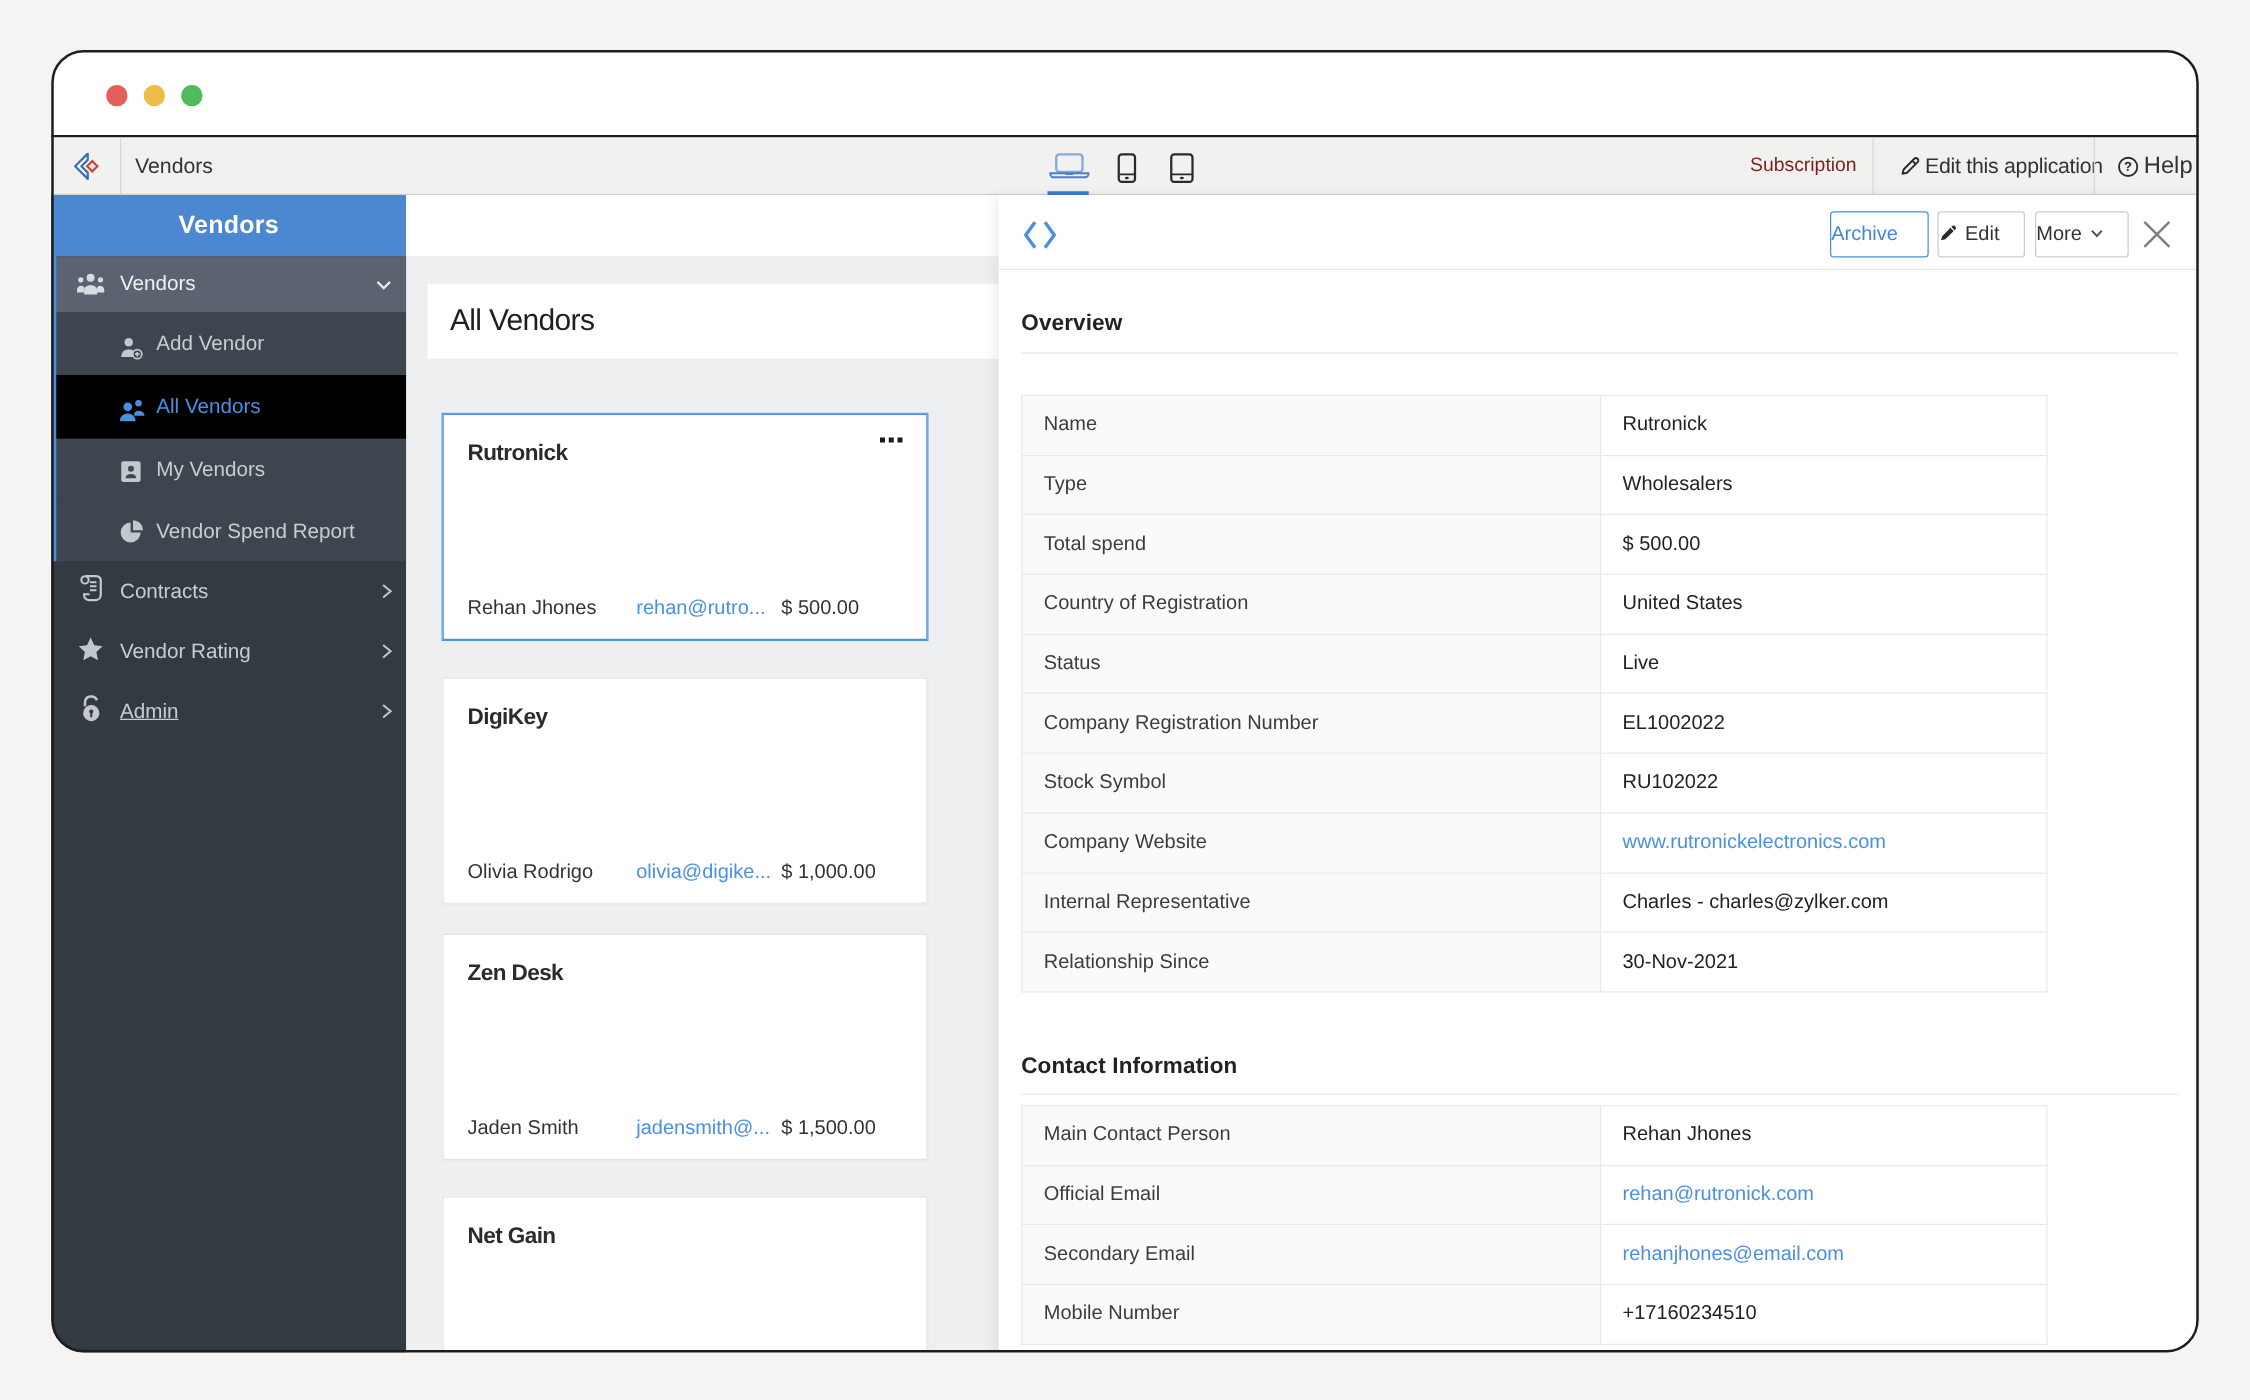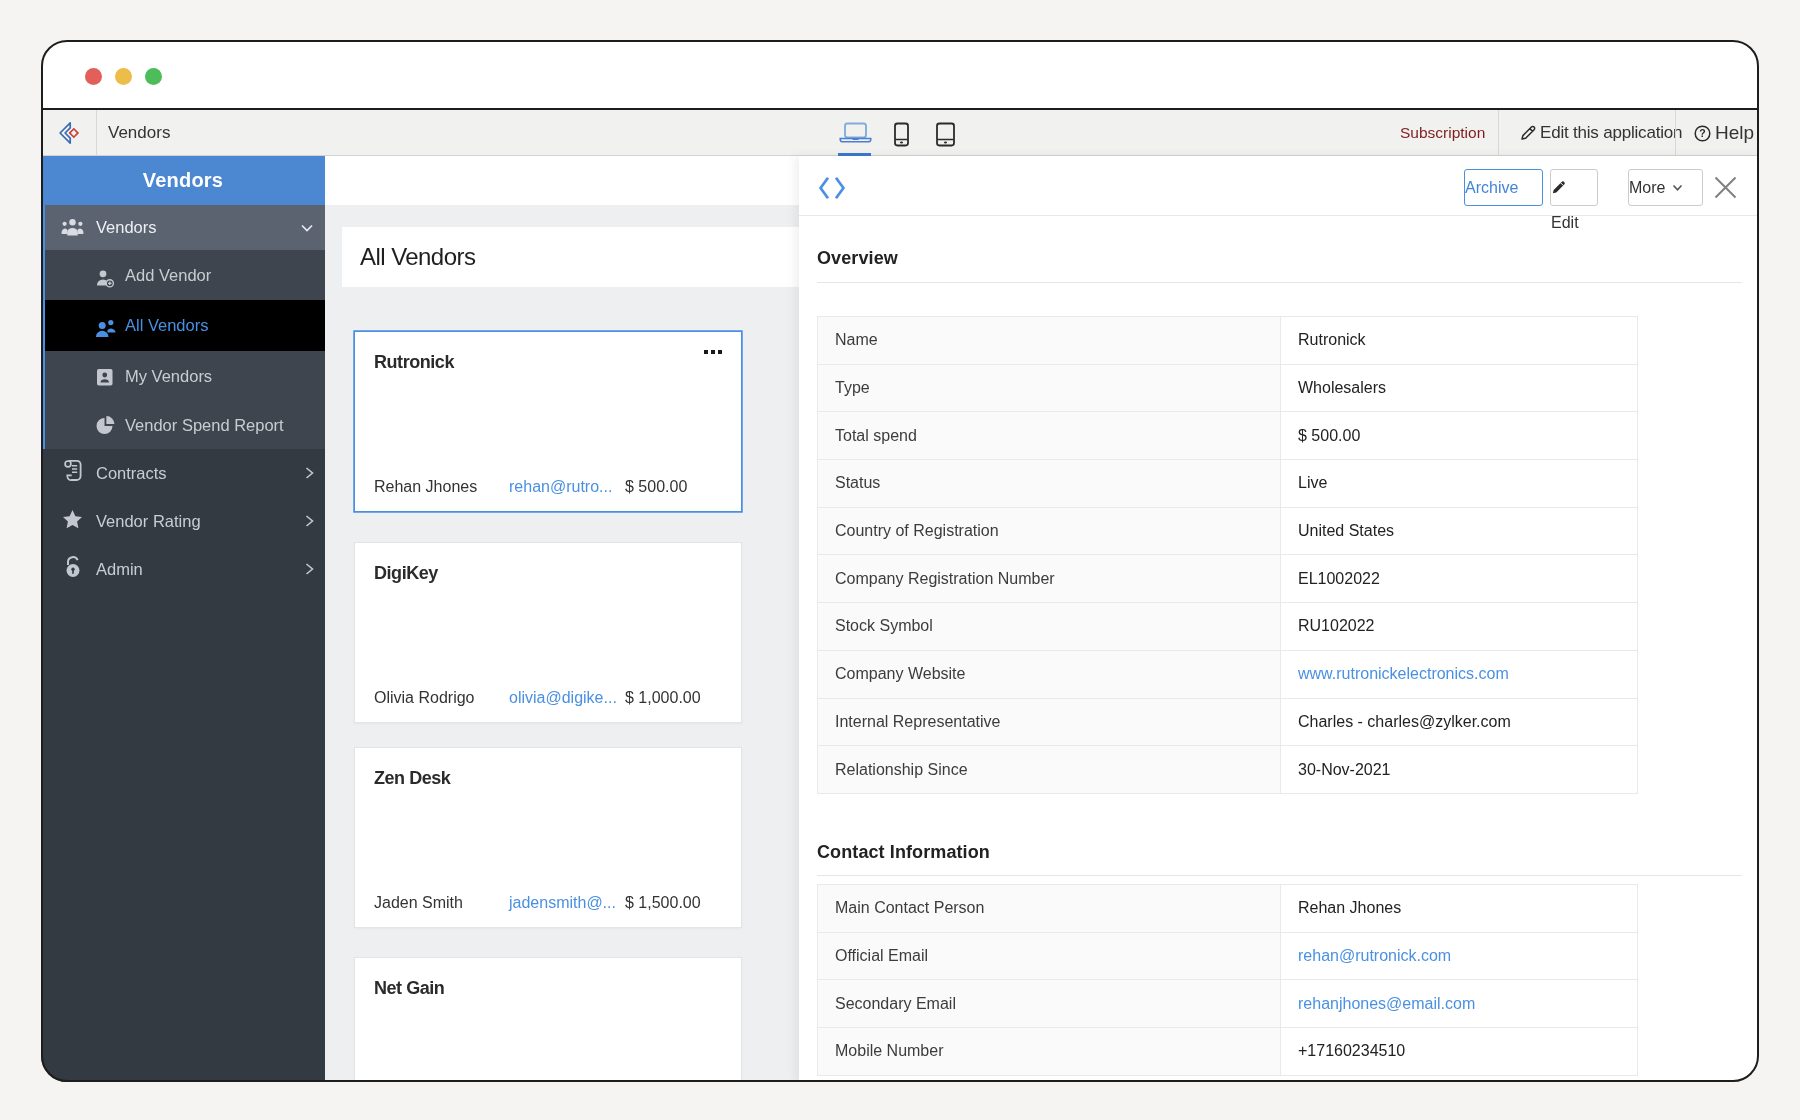--- a/index.html
+++ b/index.html
@@ -107,21 +107,21 @@
     <div class="sb-row" style="top:246px; height:46.5px; line-height:46.5px; background:#3f454e;">
         <span style="position:absolute; left:84px;">Vendor Spend Report</span>
       </div>
     <div class="sb-row" style="top:293.5px; height:47.5px; line-height:47.5px;">
         <span style="position:absolute; left:55px;">Contracts</span>
       </div>
     <div class="sb-row" style="top:341px; height:48px; line-height:48px;">
         <span style="position:absolute; left:55px;">Vendor Rating</span>
       </div>
     <div class="sb-row" style="top:389px; height:48px; line-height:48px;">
-        <span style="position:absolute; left:55px;">Admin</span>
+        <span style="position:absolute; left:55px;text-decoration:underline;">Admin</span>
       </div>
     <div class="abs" style="left:0; top:49px; width:4px; height:243.5px; background:#4a90e2;"></div>
 
     <svg class="abs" style="left:20px; top:60px;" width="23" height="23" viewBox="0 0 23 23">
       <g fill="#d9dce1">
         <circle cx="11.5" cy="6.2" r="3.2"></circle>
           <path d="M6.3 16.5 a5.2 4.6 0 0 1 10.4 0 V19.5 H6.3 z"></path>
         <circle cx="3.6" cy="7.8" r="2.1"></circle>
           <path d="M0.6 16 a3.3 3.6 0 0 1 6 -1.8 V18 H0.6 z"></path>
         <circle cx="19.4" cy="7.8" r="2.1"></circle>
@@ -220,21 +220,21 @@
 
   <div id="detail">
     <div id="dt-head"></div>
     <div id="code-ic" class="abs" style="left:19px; top:20px;">
       <svg width="28" height="24" viewBox="0 0 28 24">
         <path d="M10 1.8 L2.6 12 L10 22.2" fill="none" stroke="#4a90e2" stroke-width="2.7"></path>
         <path d="M18 1.8 L25.4 12 L18 22.2" fill="none" stroke="#4a90e2" stroke-width="2.7"></path>
       </svg>
     </div>
     <div class="btn" style="left:665px; width:79px; border-color:#4a90e2; color:#4285d8; line-height:35px;">Archive</div>
-    <div class="btn" style="left:751px; width:48px; line-height:35px;">
+    <div class="btn" style="left:751px; width:70px; line-height:35px;">
       <svg style="vertical-align:-2px; margin-right:5px;" width="16" height="16" viewBox="0 0 16 16">
           <path d="M1.8 14.2 l0.9 -3.3 L10.6 3 a1.8 1.8 0 0 1 2.6 0 a1.8 1.8 0 0 1 0 2.6 L5.3 13.4 L1.8 14.2 z" fill="#2b2b2b"></path>
           <line x1="9.6" y1="3.8" x2="12.2" y2="6.4" stroke="#fff" stroke-width="1"></line>
         </svg>Edit</div>
     <div class="btn" style="left:829px; width:75px; line-height:35px;">More <svg style="vertical-align:1px; margin-left:2px;" width="11" height="8" viewBox="0 0 11 8">
           <path d="M1.5 1.5 L5.5 5.8 L9.5 1.5" fill="none" stroke="#555" stroke-width="1.6"></path>
         </svg></div>
     <div id="x-ic" class="abs" style="left:915px; top:19.5px;">
       <svg width="23" height="23" viewBox="0 0 23 23">
           <path d="M1.5 1.5 L21.5 21.5 M21.5 1.5 L1.5 21.5" stroke="#808080" stroke-width="2"></path>
@@ -251,26 +251,26 @@
           </tr>
       <tr>
             <td class="k">Type</td>
             <td class="v">Wholesalers</td>
           </tr>
       <tr>
             <td class="k">Total spend</td>
             <td class="v">$ 500.00</td>
           </tr>
       <tr>
+            <td class="k">Country of Registration</td>
+            <td class="v">United States</td>
+          </tr>
+      <tr>
             <td class="k">Status</td>
             <td class="v">Live</td>
-          </tr>
-      <tr>
-            <td class="k">Country of Registration</td>
-            <td class="v">United States</td>
           </tr>
       <tr>
             <td class="k">Company Registration Number</td>
             <td class="v">EL1002022</td>
           </tr>
       <tr>
             <td class="k">Stock Symbol</td>
             <td class="v">RU102022</td>
           </tr>
       <tr>

